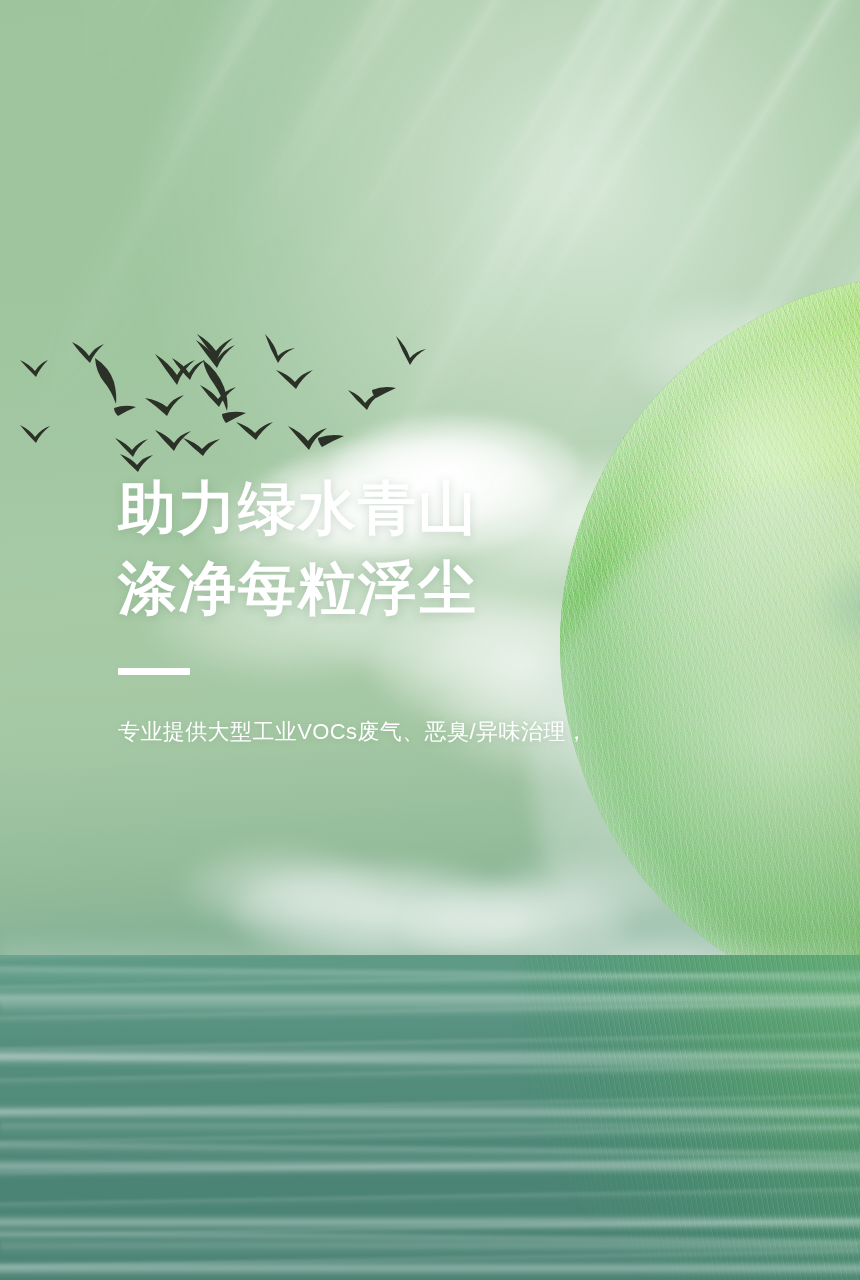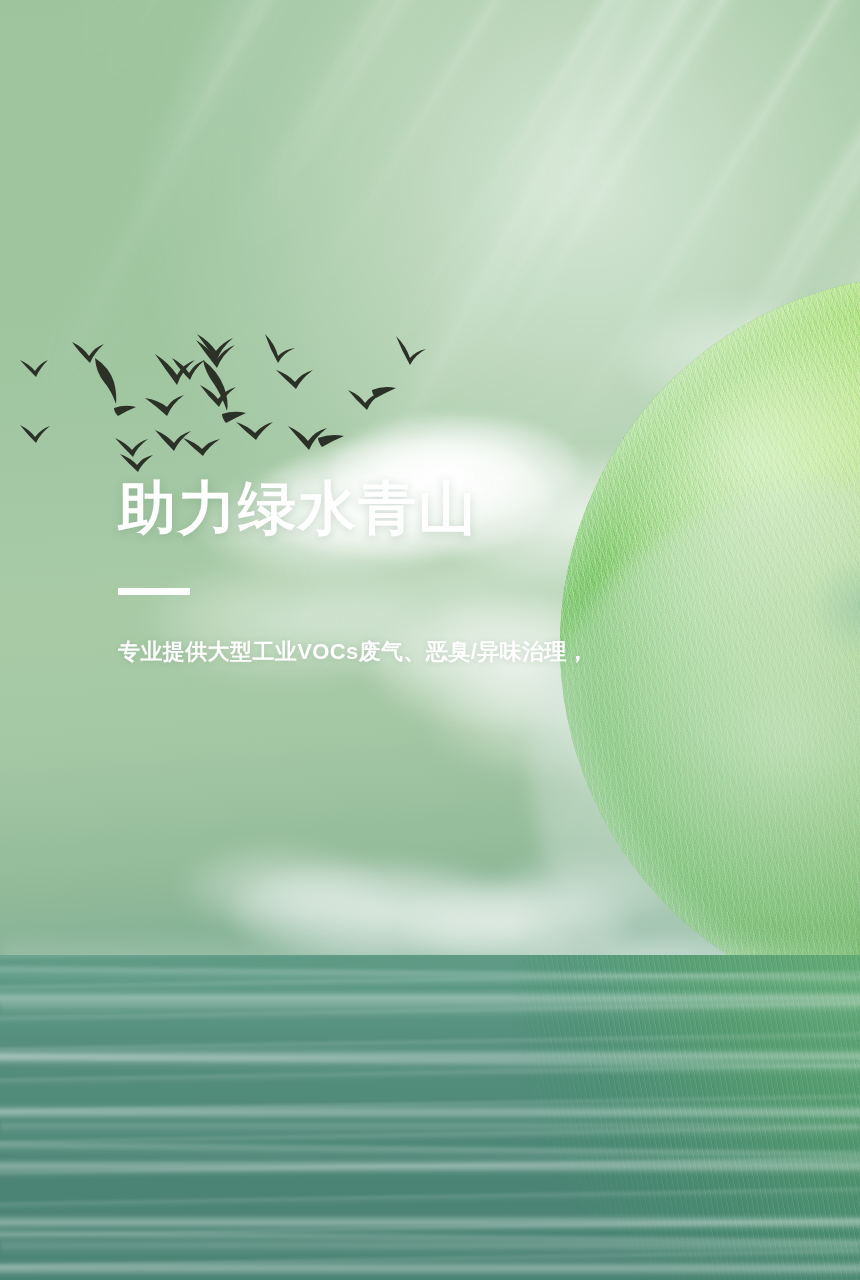--- a/index.html
+++ b/index.html
@@ -336,21 +336,21 @@
     height: 7px;
     background: #ffffff;
     margin-top: 40px;
     margin-bottom: 0;
     border-radius: 1px;
   }
   .subtitle {
     margin-top: 38px;
     color: #ffffff;
     font-size: 22px;
-    font-weight: 700;
+    font-weight: 400;
     line-height: 37px;
     letter-spacing: 0.4px;
     text-shadow: 0 1px 6px rgba(70,110,80,0.18);
     white-space: nowrap;
   }
 </style>
 </head>
 <body>
 
 <div id="poster">
@@ -434,17 +434,18 @@
         <path d="M348 60 q12 5 17 13 q7 -9 18 -11 q-12 8 -16 18 q-11 -10 -19 -20z"></path>
         <path d="M372 60 q12 -5 24 -2 q-11 5 -20 10 q-4 -4 -4 -8z"></path>
         <path d="M265 4 q10 10 13 22 q7 -7 17 -8 q-12 5 -17 15 q-8 -14 -13 -29z"></path>
         <path d="M396 6 q10 10 14 22 q6 -7 16 -9 q-11 6 -16 16 q-8 -14 -14 -29z"></path>
       </g>
     </svg>
   </div>
 
   <div class="content">
     <div class="headline">助力绿水青山</div>
+    <div class="headline">涤净每粒浮尘</div>
     <div class="divider"></div>
     <div class="subtitle">专业提供大型工业VOCs废气、恶臭/异味治理，</div>
   </div>
 
 </div>
 
 </body></html>

